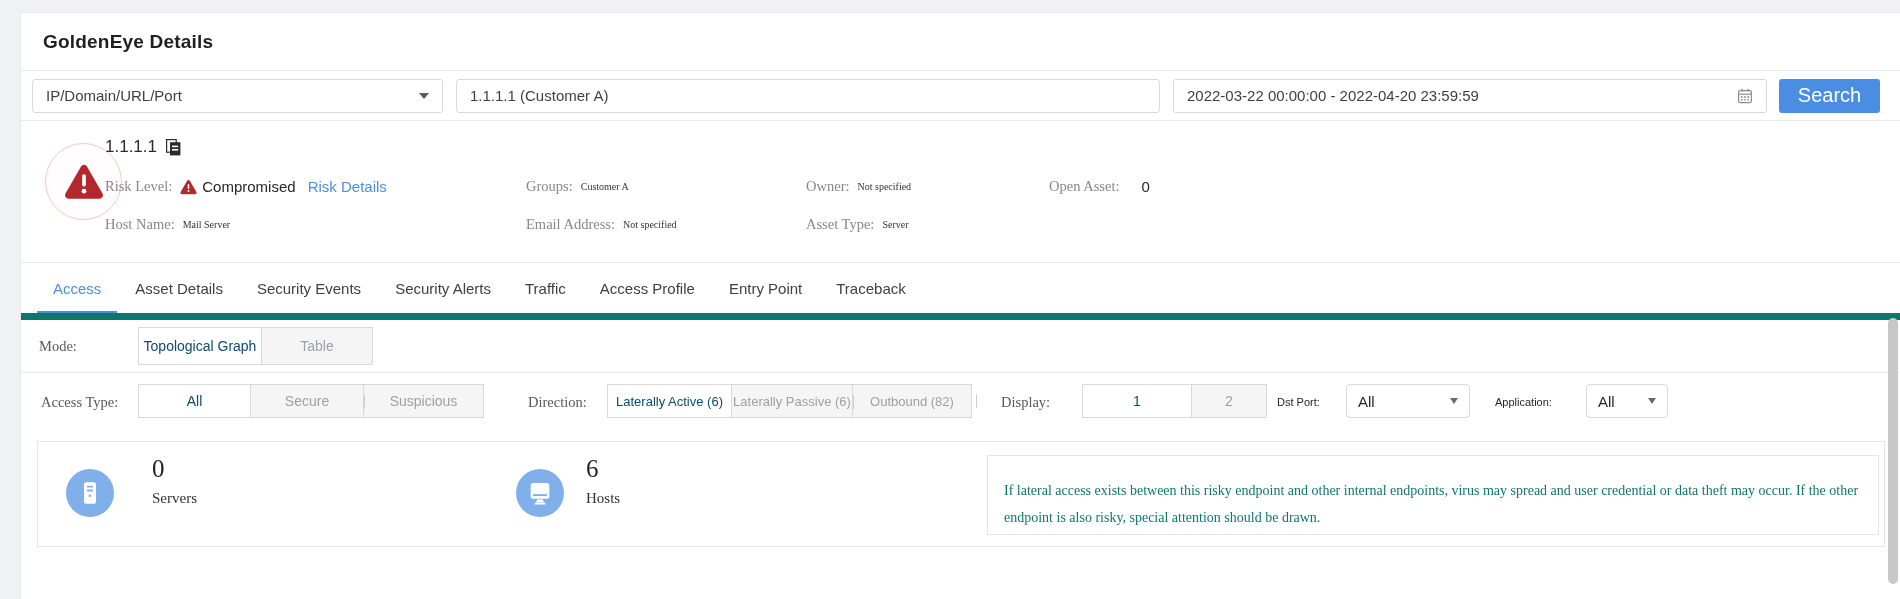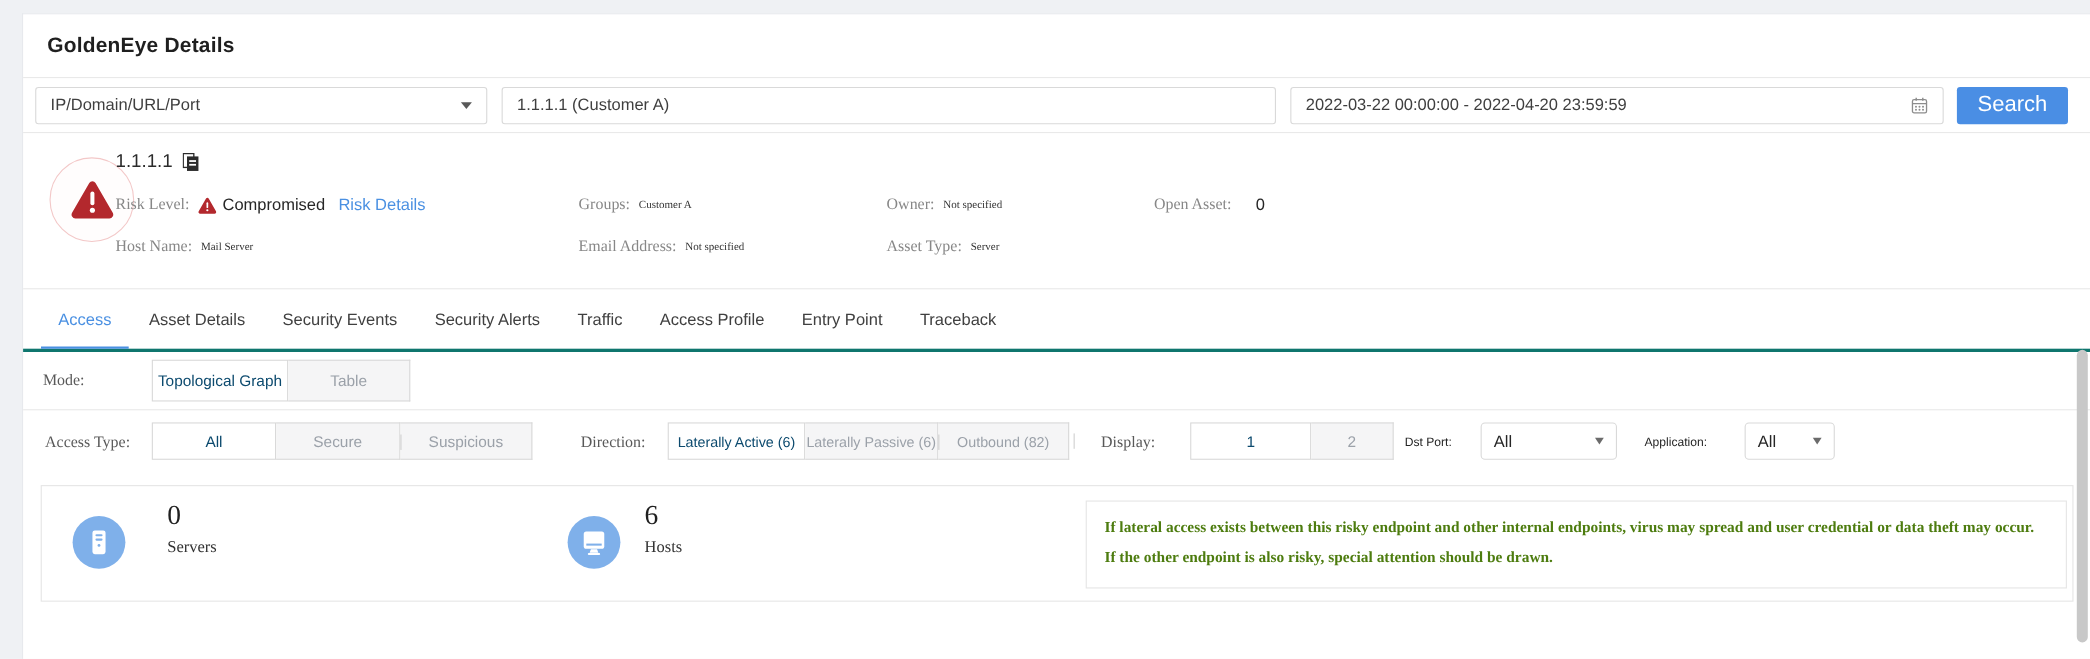--- a/index.html
+++ b/index.html
@@ -51,21 +51,21 @@
   .info-grid.second { margin-top:21px; }
   .field { display:flex; align-items:center; white-space:nowrap; }
   .f-label { font-family:"Liberation Serif", serif; font-size:14.5px; color:#878787;
     margin-right:8px; }
   .f-val-sans { font-size:15px; color:#262626; }
   .f-val-serif { font-family:"Liberation Serif", serif; font-size:10px; color:#333; }
   .risk-details-link { margin-left:12px; color:#4a90e2; font-size:15px; cursor:pointer; }
   .mini-tri { margin-right:5px; display:flex; }
 
   
-  .tabs-row { height:57px; display:flex; padding-left:16px; border-bottom:3px solid #0f766e; }
+  .tabs-row { height:57px; display:flex; padding-left:16px; border-bottom:7px solid #0f766e; }
   .tab { padding:0 16px; margin-right:2px; display:flex; align-items:center;
     font-size:15px; color:#404040; cursor:pointer; }
   .tab.active { color:#4a90e2; box-shadow:inset 0 -2px 0 #4a90e2; }
 
   
   .mode-row { height:53px; border-bottom:1px solid #e9e9e9; display:flex; align-items:center;
     padding-left:18px; }
   .row-label { font-family:"Liberation Serif", serif; font-size:14.5px; color:#595959; }
   .mode-label-box { width:99px; }
   .seg { height:38px; display:flex; align-items:center; justify-content:center;
@@ -92,22 +92,22 @@
   
   .stats-panel { position:absolute; left:16px; top:428px; width:1848px; height:106px;
     border:1px solid #e5e5e5; background:#fff; }
   .stat-circle { position:absolute; width:48px; height:48px; border-radius:50%;
     background:#7fb0ea; display:flex; align-items:center; justify-content:center; }
   .stat-text { position:absolute; top:13px; }
   .stat-value { font-family:"Liberation Serif", serif; font-size:25px; color:#1f1f1f; }
   .stat-label { font-family:"Liberation Serif", serif; font-size:15px; color:#333;
     margin-top:7px; }
   .note-box { position:absolute; left:949px; top:13px; width:892px; height:80px;
-    border:1px solid #e5e5e5; padding:11px 16px;
-    font-family:"Liberation Serif", serif; font-size:14px; line-height:27px; color:#4d7c0f;font-weight:bold; }
+    border:1px solid #e5e5e5; padding:21px 16px;
+    font-family:"Liberation Serif", serif; font-size:14px; line-height:27px; color:#0f766e; }
 
   
   .scroll-thumb { position:absolute; left:1888px; top:318px; width:10px; height:266px;
     background:#c8c8c8; border-radius:5px; }
 </style>
 </head>
 <body>
 
 <div class="card">
 

